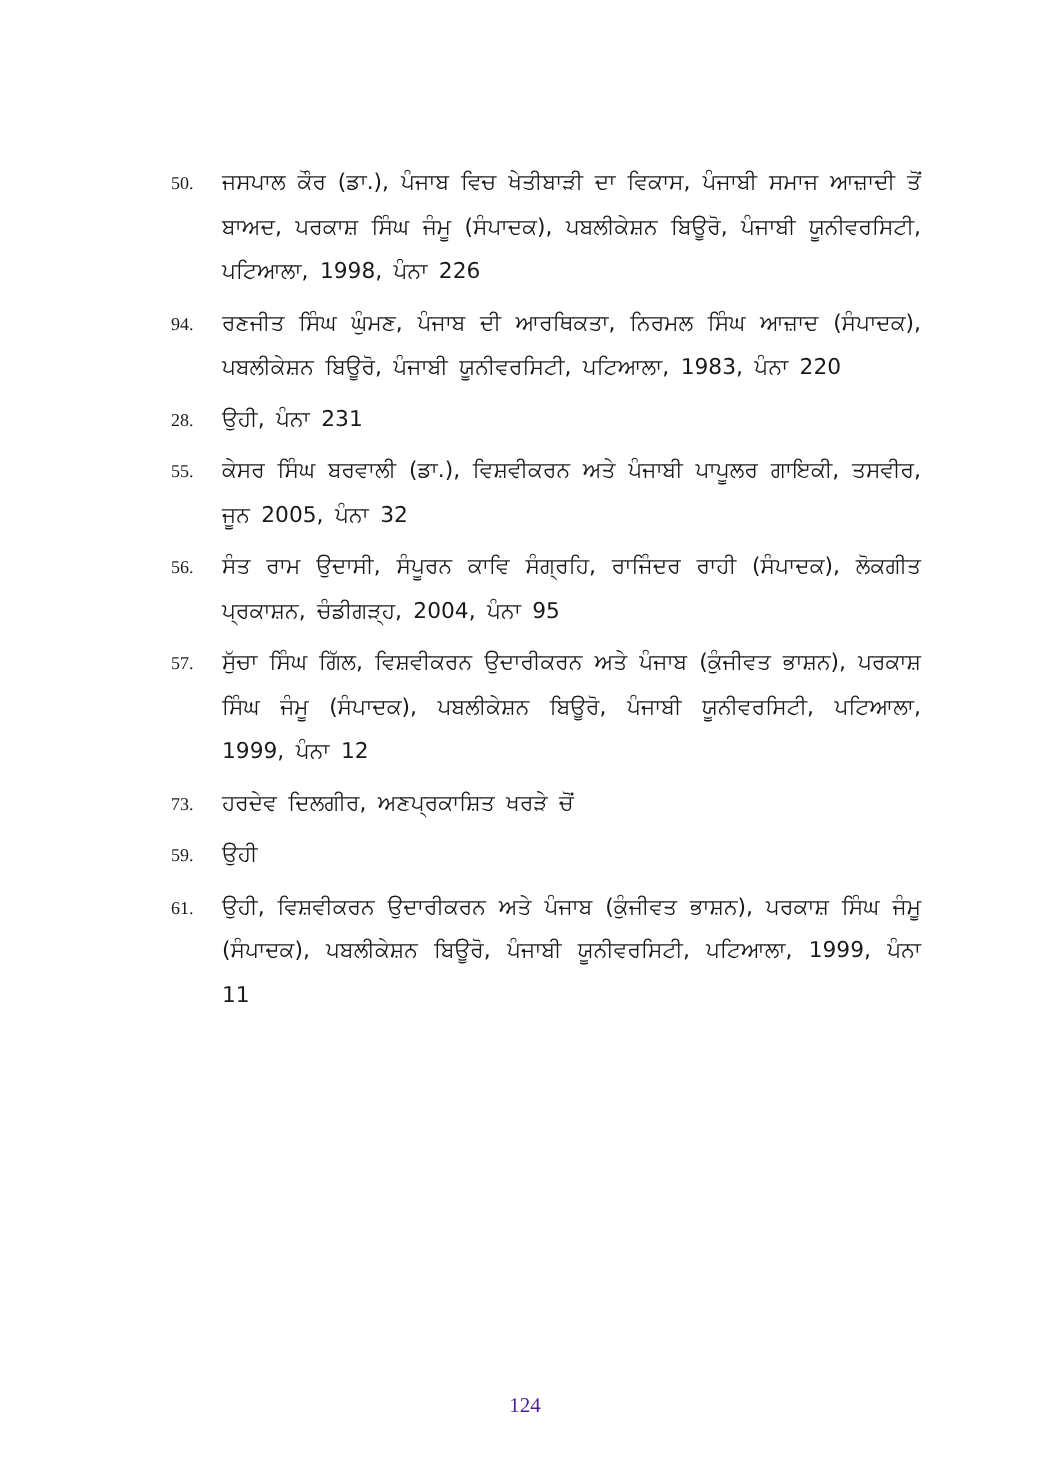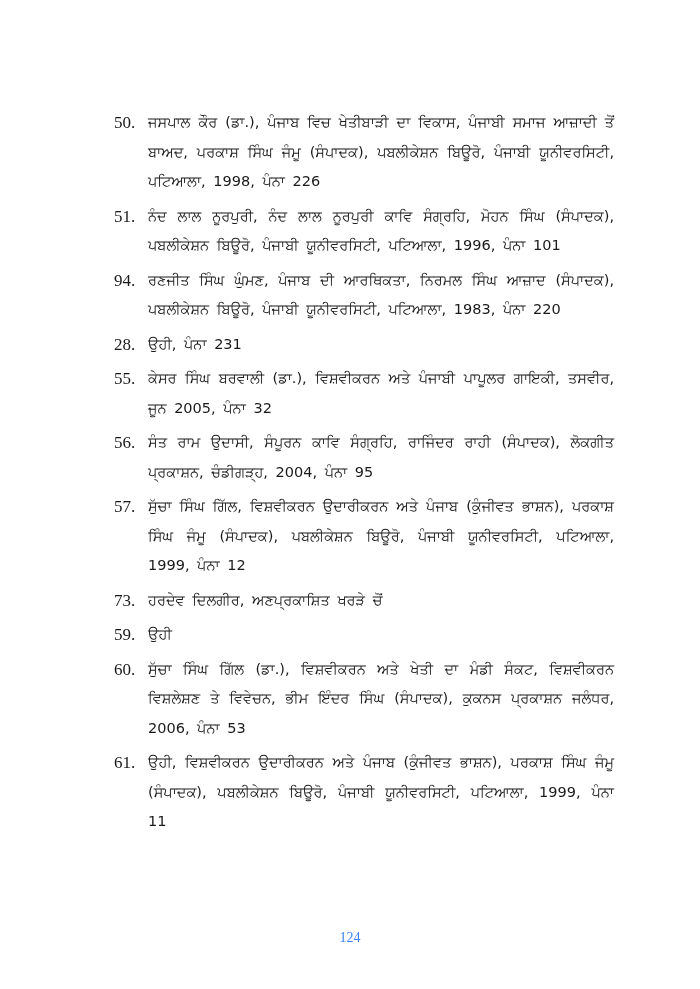--- a/index.html
+++ b/index.html
@@ -1,37 +1,33 @@
 <!DOCTYPE html>
 <html><head>
 <meta charset="utf-8">
 <style>
   html, body { margin: 0; padding: 0; background: #ffffff; }
   body { width: 700px; height: 989px; position: relative; overflow: hidden;
          font-family: "DejaVu Sans", "Liberation Sans", sans-serif; color: #1a1a1a; }
   .page { position: absolute; left: 0; top: 0; width: 700px; height: 989px; }
   .notes { position: absolute; left: 114px; top: 108px; width: 500px; margin: 0; padding: 0; list-style: none; }
   .note { position: relative; padding-left: 34px; font-size: 14.5px; line-height: 29.5px; text-align: justify; text-align-last: left; margin: 0 0 5px 0; }
-  .note .num { position: absolute; left: 0; top: 0; font-family: "Liberation Serif", "DejaVu Serif", serif; font-size: 17px; }
+  .note .num { position: absolute; left: 0; top: 0; font-family: "Liberation Serif", "DejaVu Serif", serif; font-size: 12px; }
   .note .txt { display: block; word-spacing: 3px; }
   .page-number { position: absolute; top: 930px; left: 0; width: 700px; text-align: center;
-                 font-family: "Liberation Serif", "DejaVu Serif", serif; font-size: 14px; color: #3b82f6; }
+                 font-family: "Liberation Serif", "DejaVu Serif", serif; font-size: 14px; color: #4c1d95; }
 </style>
 </head>
 <body>
 
 <div class="page">
   <ol class="notes">
     <li class="note">
         <span class="num">50.</span>
         <span class="txt">ਜਸਪਾਲ ਕੌਰ (ਡਾ.), ਪੰਜਾਬ ਵਿਚ ਖੇਤੀਬਾੜੀ ਦਾ ਵਿਕਾਸ, ਪੰਜਾਬੀ ਸਮਾਜ ਆਜ਼ਾਦੀ ਤੋਂ ਬਾਅਦ, ਪਰਕਾਸ਼ ਸਿੰਘ ਜੰਮੂ (ਸੰਪਾਦਕ), ਪਬਲੀਕੇਸ਼ਨ ਬਿਊਰੋ, ਪੰਜਾਬੀ ਯੂਨੀਵਰਸਿਟੀ, ਪਟਿਆਲਾ, 1998, ਪੰਨਾ 226</span>
-      </li>
-    <li class="note">
-        <span class="num">51.</span>
-        <span class="txt">ਨੰਦ ਲਾਲ ਨੂਰਪੁਰੀ, ਨੰਦ ਲਾਲ ਨੂਰਪੁਰੀ ਕਾਵਿ ਸੰਗ੍ਰਹਿ, ਮੋਹਨ ਸਿੰਘ (ਸੰਪਾਦਕ), ਪਬਲੀਕੇਸ਼ਨ ਬਿਊਰੋ, ਪੰਜਾਬੀ ਯੂਨੀਵਰਸਿਟੀ, ਪਟਿਆਲਾ, 1996, ਪੰਨਾ 101</span>
       </li>
     <li class="note">
         <span class="num">94.</span>
         <span class="txt">ਰਣਜੀਤ ਸਿੰਘ ਘੁੰਮਣ, ਪੰਜਾਬ ਦੀ ਆਰਥਿਕਤਾ, ਨਿਰਮਲ ਸਿੰਘ ਆਜ਼ਾਦ (ਸੰਪਾਦਕ), ਪਬਲੀਕੇਸ਼ਨ ਬਿਊਰੋ, ਪੰਜਾਬੀ ਯੂਨੀਵਰਸਿਟੀ, ਪਟਿਆਲਾ, 1983, ਪੰਨਾ 220</span>
       </li>
     <li class="note">
         <span class="num">28.</span>
         <span class="txt">ਉਹੀ, ਪੰਨਾ 231</span>
       </li>
     <li class="note">
@@ -48,22 +44,18 @@
       </li>
     <li class="note">
         <span class="num">73.</span>
         <span class="txt">ਹਰਦੇਵ ਦਿਲਗੀਰ, ਅਣਪ੍ਰਕਾਸ਼ਿਤ ਖਰੜੇ ਚੋਂ</span>
       </li>
     <li class="note">
         <span class="num">59.</span>
         <span class="txt">ਉਹੀ</span>
       </li>
     <li class="note">
-        <span class="num">60.</span>
-        <span class="txt">ਸੁੱਚਾ ਸਿੰਘ ਗਿੱਲ (ਡਾ.), ਵਿਸ਼ਵੀਕਰਨ ਅਤੇ ਖੇਤੀ ਦਾ ਮੰਡੀ ਸੰਕਟ, ਵਿਸ਼ਵੀਕਰਨ ਵਿਸ਼ਲੇਸ਼ਣ ਤੇ ਵਿਵੇਚਨ, ਭੀਮ ਇੰਦਰ ਸਿੰਘ (ਸੰਪਾਦਕ), ਕੁਕਨਸ ਪ੍ਰਕਾਸ਼ਨ ਜਲੰਧਰ, 2006, ਪੰਨਾ 53</span>
-      </li>
-    <li class="note">
         <span class="num">61.</span>
         <span class="txt">ਉਹੀ, ਵਿਸ਼ਵੀਕਰਨ ਉਦਾਰੀਕਰਨ ਅਤੇ ਪੰਜਾਬ (ਕੁੰਜੀਵਤ ਭਾਸ਼ਨ), ਪਰਕਾਸ਼ ਸਿੰਘ ਜੰਮੂ (ਸੰਪਾਦਕ), ਪਬਲੀਕੇਸ਼ਨ ਬਿਊਰੋ, ਪੰਜਾਬੀ ਯੂਨੀਵਰਸਿਟੀ, ਪਟਿਆਲਾ, 1999, ਪੰਨਾ 11</span>
       </li>
   </ol>
   <div class="page-number">124</div>
 </div>
 
 </body></html>

